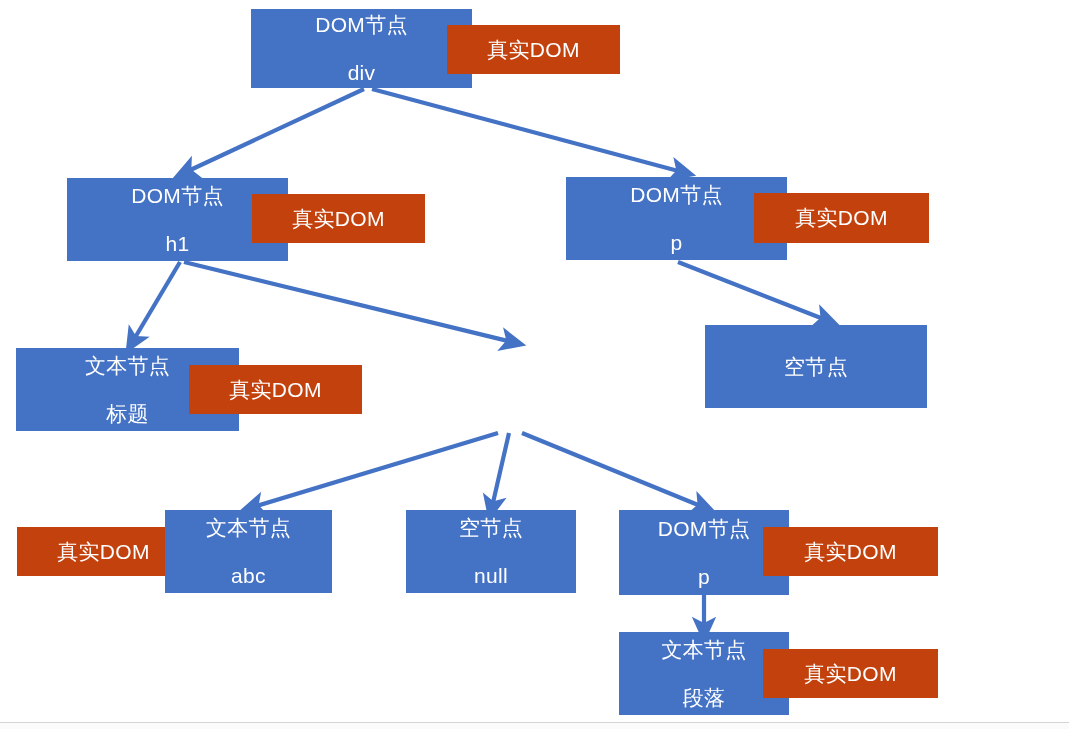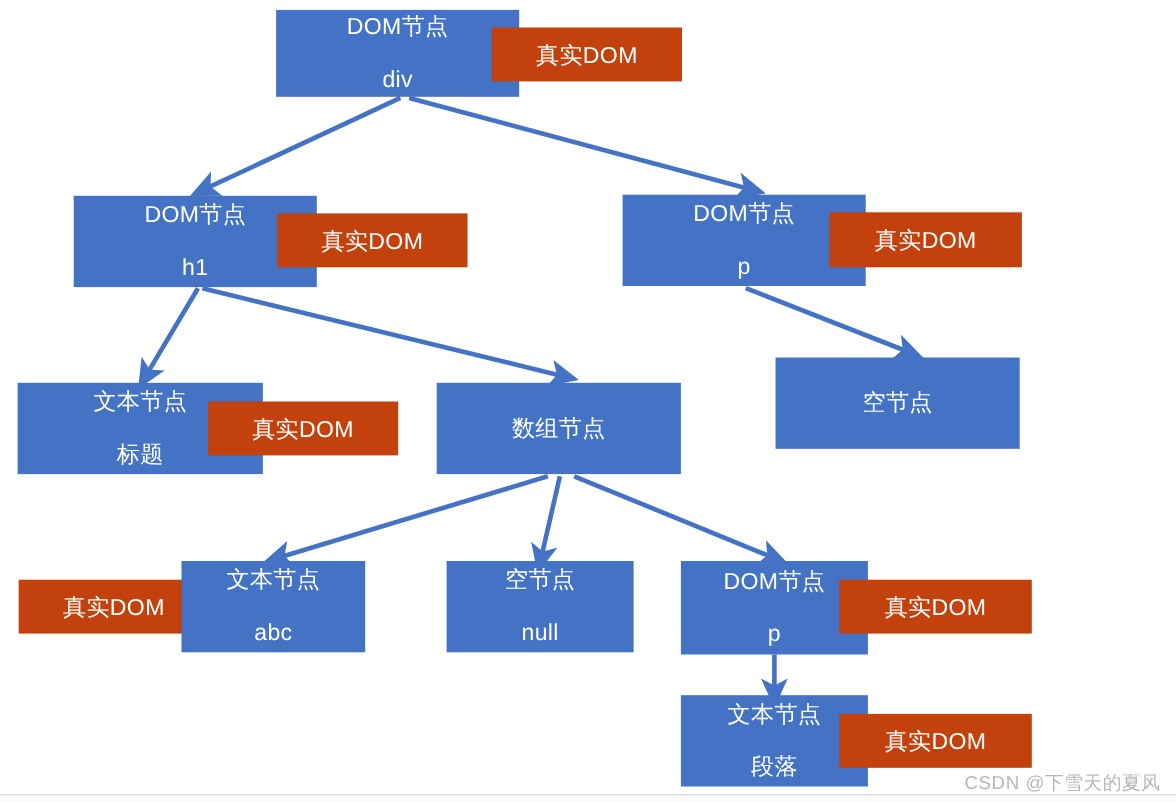--- a/index.html
+++ b/index.html
@@ -138,23 +138,20 @@
   </div>
 
   <div class="node" style="left:16px; top:348px; width:223px; height:83px;">
     <span>文本节点</span>
     <span class="ln2">标题</span>
   </div>
   <div class="tag" style="left:189px; top:365px; width:173px; height:49px;">
     <span>真实DOM</span>
   </div>
 
-  <div class="node" style="left:397px; top:348px; width:222px; height:83px;">
-    <span>数组节点</span>
-  </div>
 
   <div class="node" style="left:705px; top:325px; width:222px; height:83px;">
     <span>空节点</span>
   </div>
 
   <div class="tag behind" style="left:17px; top:527px; width:173px; height:49px;">
     <span>真实DOM</span>
   </div>
   <div class="node" style="left:165px; top:510px; width:167px; height:83px;">
     <span>文本节点</span>
@@ -175,17 +172,16 @@
   </div>
 
   <div class="node" style="left:619px; top:632px; width:170px; height:83px;">
     <span>文本节点</span>
     <span class="ln2">段落</span>
   </div>
   <div class="tag" style="left:763px; top:649px; width:175px; height:49px;">
     <span>真实DOM</span>
   </div>
 
-  <div id="watermark">CSDN @下雪天的夏风</div>
   <div id="bottom-rule"></div>
   <div id="bottom-strip"></div>
 
 </div>
 
 </body></html>

